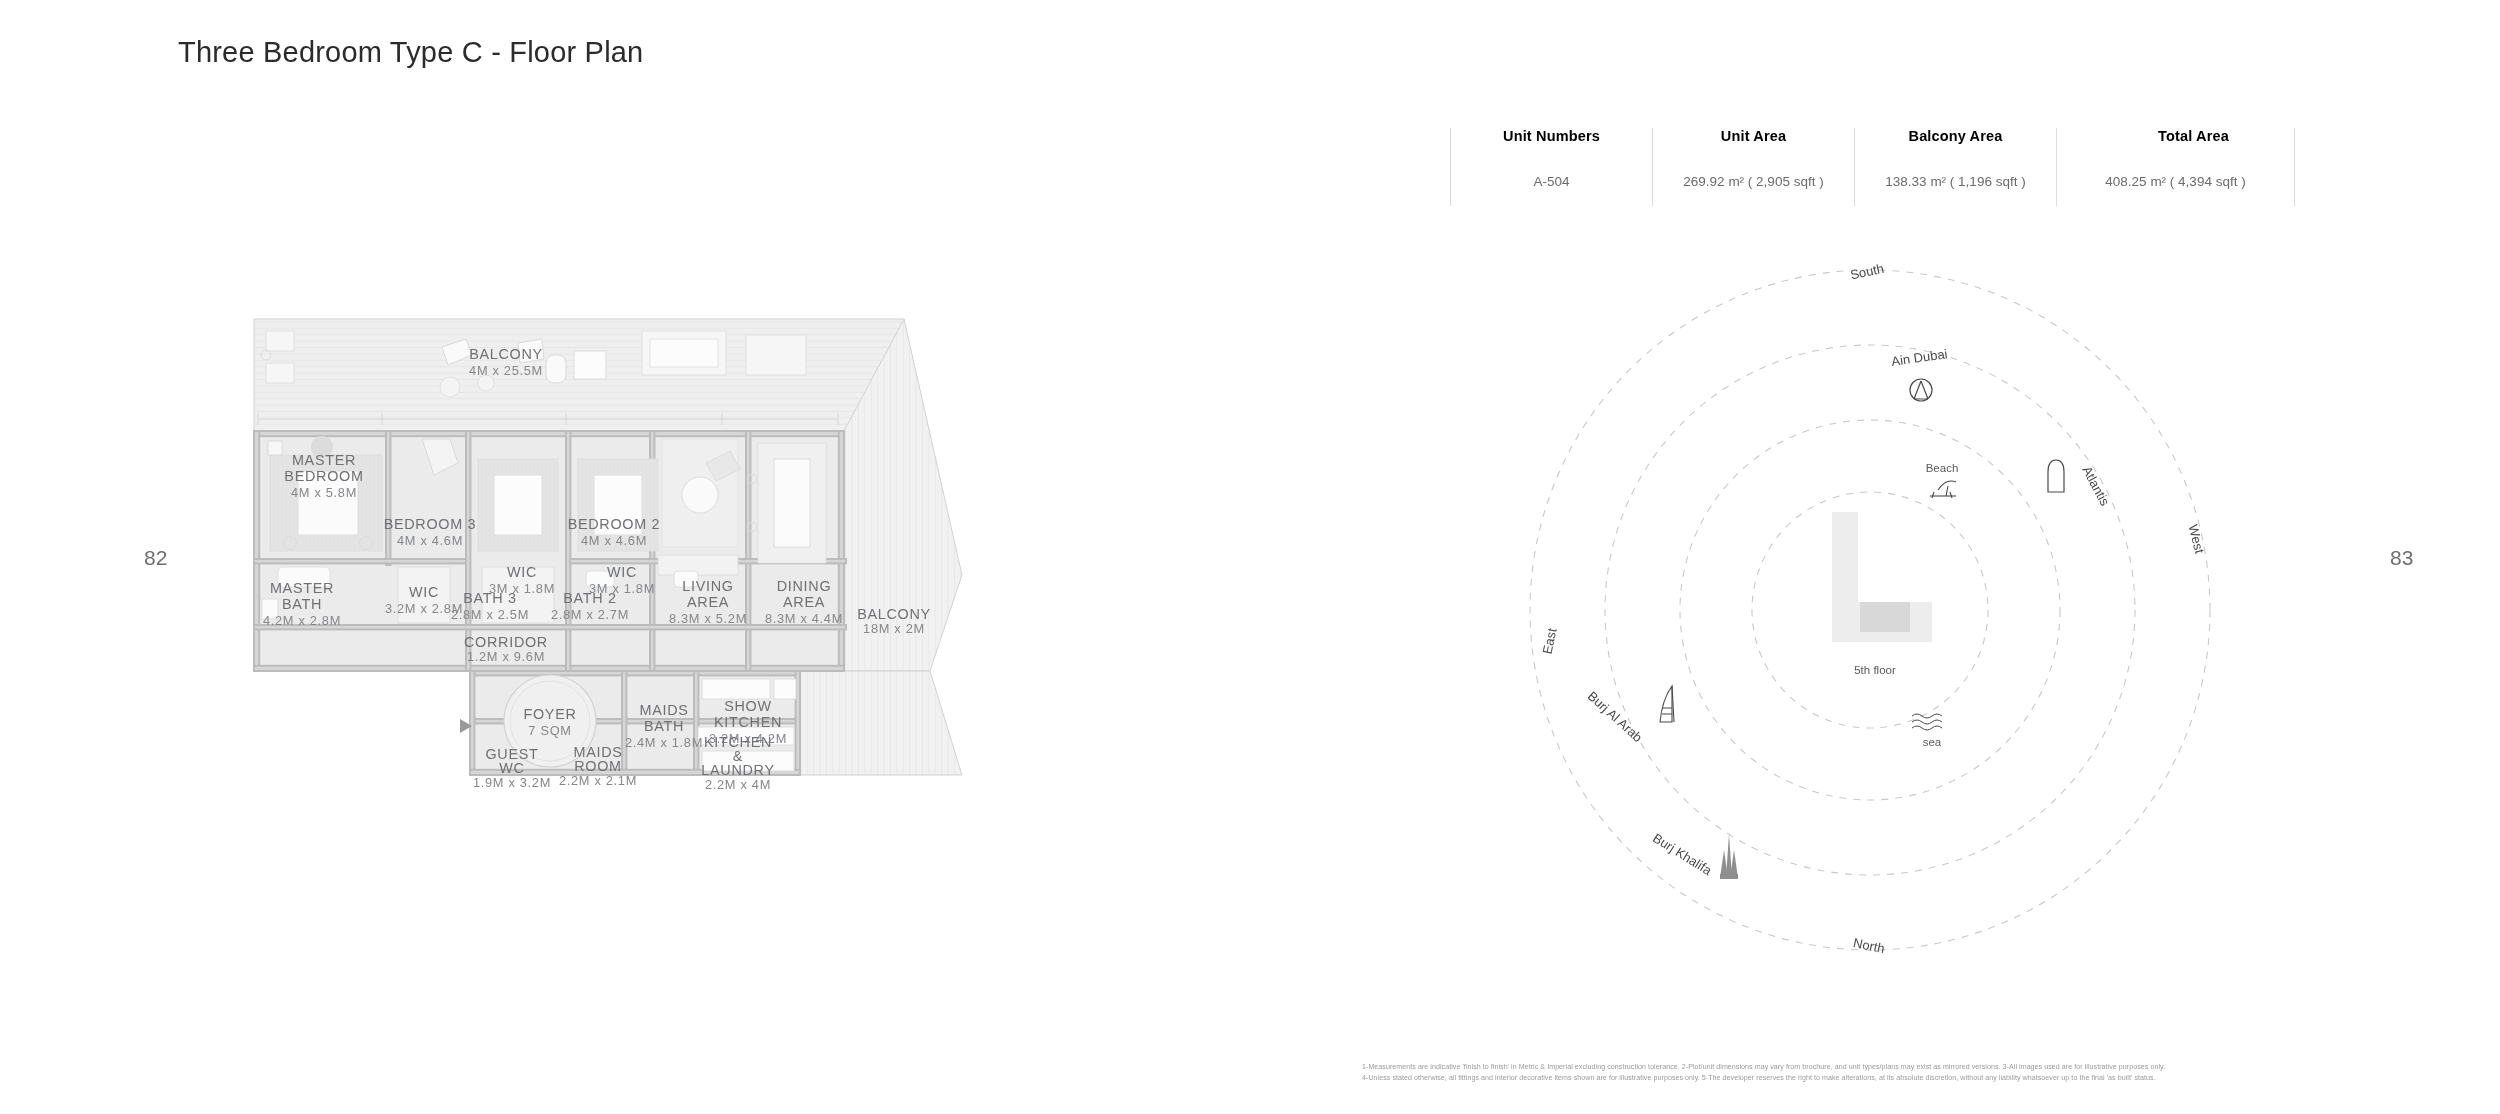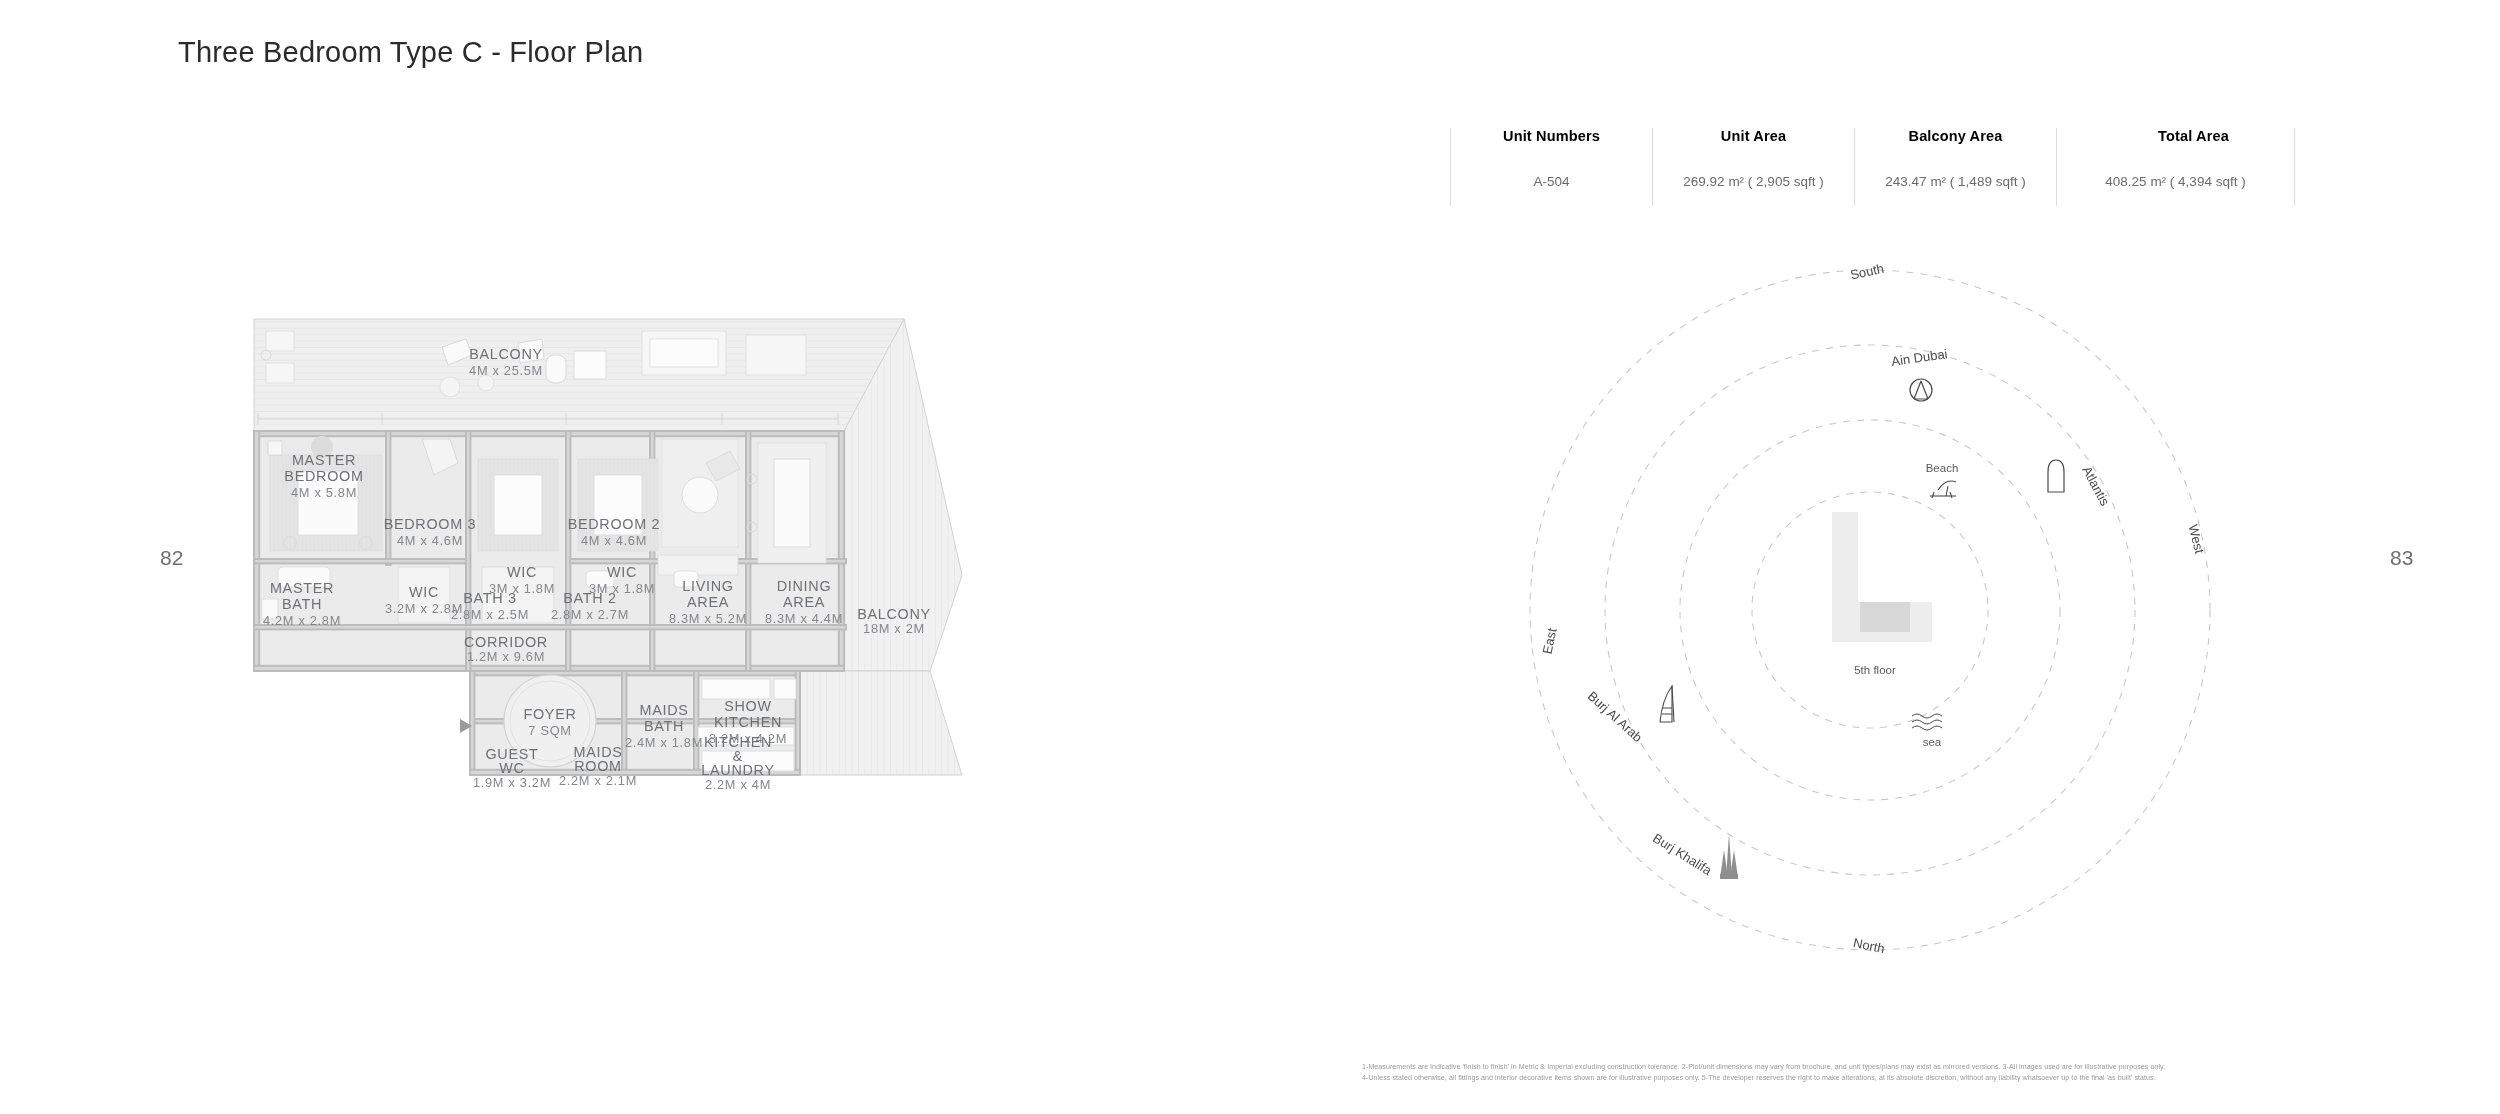--- a/index.html
+++ b/index.html
@@ -25,21 +25,21 @@
   #title-left  { left: 178px; top: 36px; }
   #title-right { left: 1345px; top: 36px; }
 
   
   .page-num {
     position: absolute;
     font-size: 21px;
     color: #6f6f6f;
     font-weight: 400;
   }
-  #pg-left  { left: 160px;  top: 546px; text-align: center; }
+  #pg-left  { left: 144px;  top: 546px; text-align: center; }
   #pg-right { left: 2390px; top: 546px; }
 
   
   .unit-table {
     position: absolute;
     left: 1450px; top: 128px;
     width: 845px; height: 78px;
     display: flex;
   }
   .ut-col {
@@ -120,21 +120,21 @@
     <div class="ut-col">
       <div class="ut-head">Unit Numbers</div>
       <div class="ut-val">A-504</div>
     </div>
     <div class="ut-col">
       <div class="ut-head">Unit Area</div>
       <div class="ut-val">269.92 m² ( 2,905 sqft )</div>
     </div>
     <div class="ut-col">
       <div class="ut-head">Balcony Area</div>
-      <div class="ut-val">243.47 m² ( 1,489 sqft )</div>
+      <div class="ut-val">138.33 m² ( 1,196 sqft )</div>
     </div>
     <div class="ut-col">
       <div class="ut-head">Total Area</div>
       <div class="ut-val">408.25 m² ( 4,394 sqft )</div>
     </div>
   </div>
 
   <div id="floorplan-stage">
     <svg width="940" height="600" viewBox="0 0 470 300">
       <defs>

